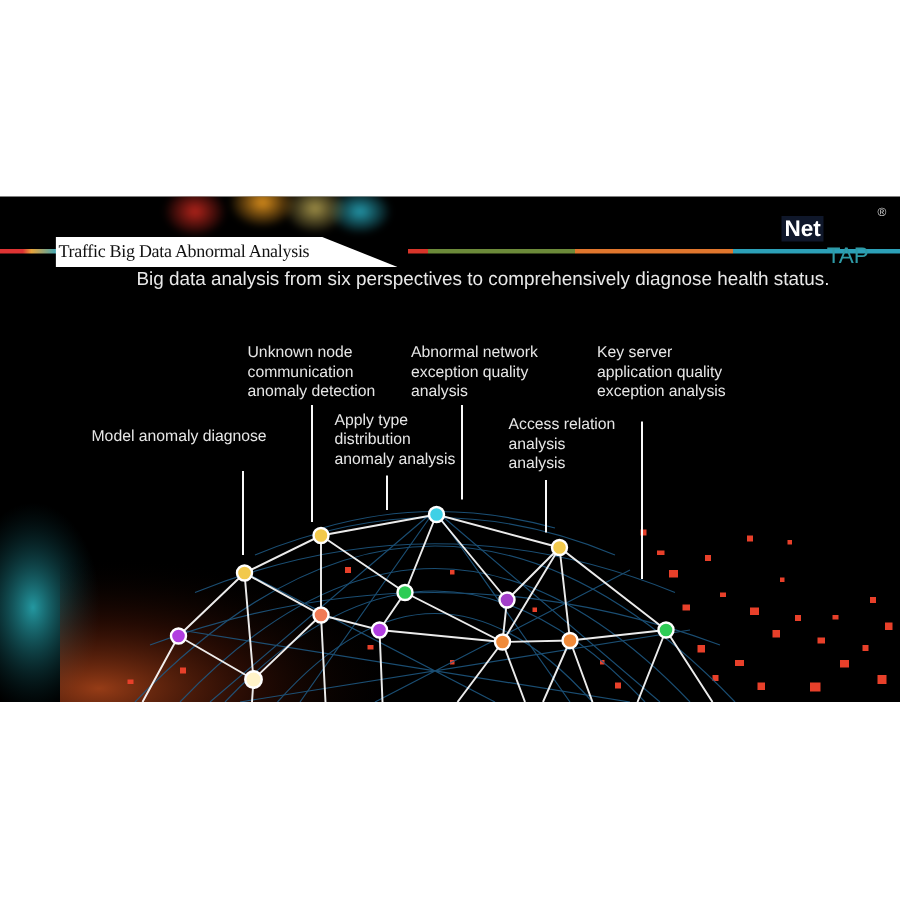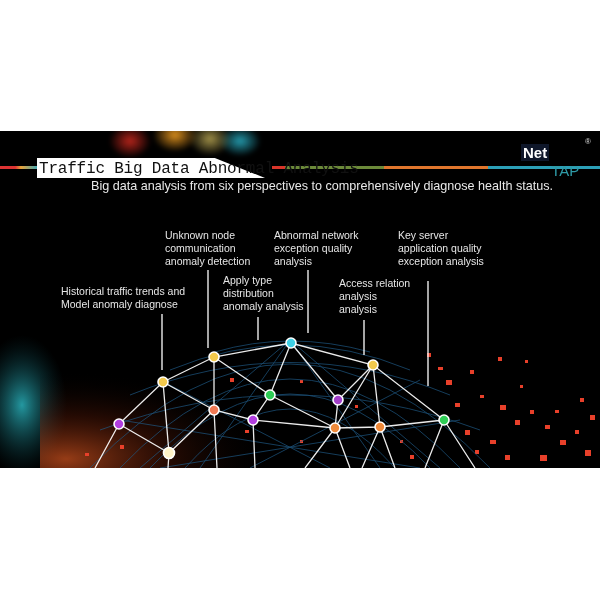--- a/index.html
+++ b/index.html
@@ -10,21 +10,21 @@
                 radial-gradient(ellipse 32px 24px at 85px 24px, rgba(230,150,30,0.95), transparent 70%),
                 radial-gradient(ellipse 30px 24px at 120px 28px, rgba(200,180,90,0.8), transparent 70%),
                 radial-gradient(ellipse 30px 22px at 150px 30px, rgba(40,170,190,0.9), transparent 70%);
     filter: blur(2px); }
   .rule-left { position:absolute; left:0; top:35px; width:38px; height:3px;
     background: linear-gradient(90deg,#d33 0,#d33 40%,#e8a33a 55%,#3aa7b9 100%); }
   .rule-right { position:absolute; left:272px; top:35px; width:328px; height:3px;
     background: linear-gradient(90deg,#d8352a 0,#d8352a 4%,#6c8a3a 4%,#6c8a3a 34%,#e0762d 34%,#e0762d 66%,#2ca0b8 66%,#2ca0b8 100%); }
   .title-tab { position:absolute; left:37px; top:27px; width:228px; height:20px;
     background:#fff; clip-path: polygon(0 0, 78% 0, 100% 100%, 0 100%); }
-  .title-text { position:absolute; left:39px; top:29px; font-family:Liberation Mono, monospace; font-size:16px; color:#111; letter-spacing:-0.2px; white-space:nowrap; }
+  .title-text { position:absolute; left:39px; top:29px; font-family:Liberation Serif, serif; font-size:12px; color:#111; letter-spacing:-0.2px; white-space:nowrap; }
   .logo { position:absolute; left:521px; top:12px; height:18px; display:flex; align-items:center; font-family:"Liberation Sans", sans-serif; font-weight:bold; font-size:15px; }
   .logo-net { background:#0f172a; color:#fff; padding:0 2px; line-height:17px; }
   .logo-tap { color:#2e9aa6; font-weight:normal; margin-left:2px; line-height:17px;margin-top:36px; }
   .logo-reg { position:absolute; left:585px; top:6px; font-size:8px; color:#ddd; font-family:"Liberation Sans", sans-serif; }
   .subtitle { position:absolute; left:91px; top:48px; font-family:"Liberation Sans", sans-serif; font-size:12.6px; color:#e8e8e8; white-space:nowrap; }
   .label { position:absolute; font-family:"Liberation Sans", sans-serif; font-size:10.5px; line-height:13px; color:#e6e6e6; white-space:nowrap; }
   .label span { display:block; }
   .globe-svg { position:absolute; left:0; top:0; }
 </style>
 </head>
@@ -142,21 +142,20 @@
 
   <div class="logo">
     <span class="logo-net">Net</span>
     <span class="logo-tap">TAP</span>
   </div>
   <div class="logo-reg">®</div>
 
   <div class="subtitle">Big data analysis from six perspectives to comprehensively diagnose health status.</div>
 
   <div class="label" style="left:61px; top:154px;">
-    <span>Historical traffic trends and</span>
     <span>Model anomaly diagnose</span>
   </div>
   <div class="label" style="left:223px; top:143px;">
     <span>Apply type</span>
     <span>distribution</span>
     <span>anomaly analysis</span>
   </div>
   <div class="label" style="left:165px; top:98px;">
     <span>Unknown node</span>
     <span>communication</span>

